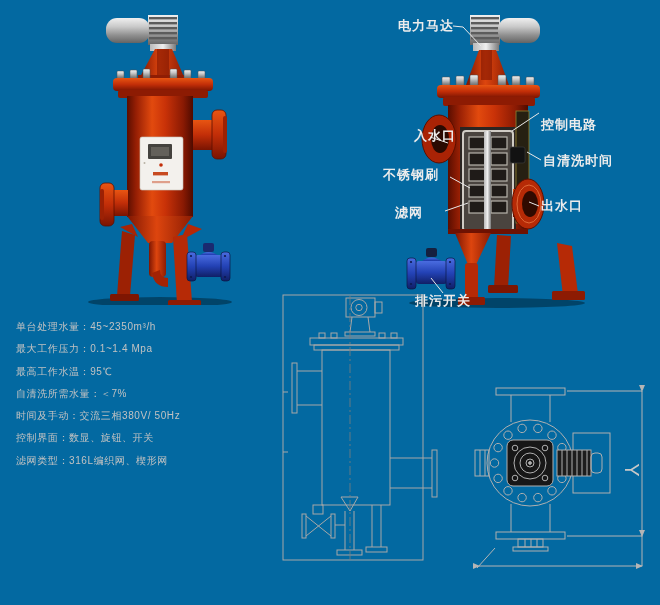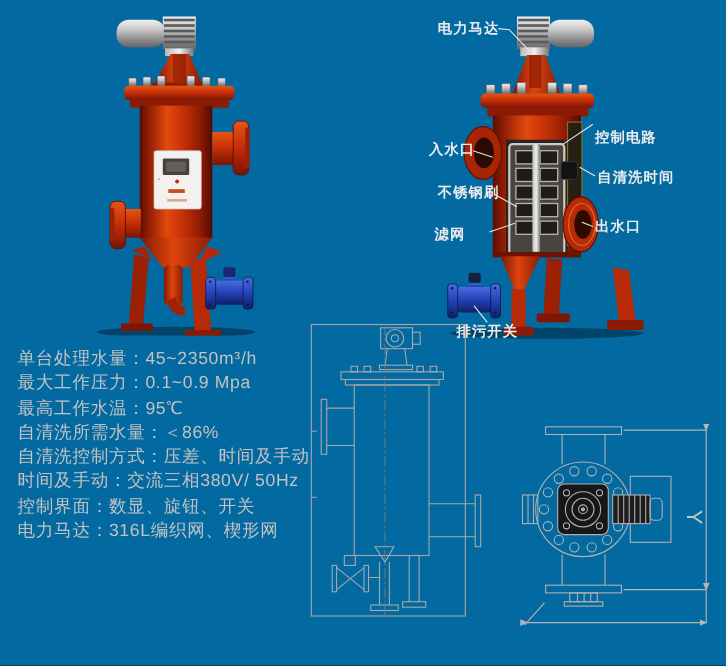--- a/index.html
+++ b/index.html
@@ -7,21 +7,21 @@
     position:relative;width:660px;height:605px;background:#0369a1;
     overflow:hidden;font-family:"Liberation Sans",sans-serif;
   }
   .abs{position:absolute;}
   .part-label{
     position:absolute;font-size:13px;font-weight:bold;color:#ececec;
     letter-spacing:1px;white-space:nowrap;line-height:14px;
   }
   .spec-list{position:absolute;left:16px;top:316px;}
   .spec-line{
-    font-size:16px;color:#c2c2c2;line-height:22.3px;white-space:nowrap;
+    font-size:10px;color:#c2c2c2;line-height:22.3px;white-space:nowrap;
     letter-spacing:0.6px;
   }
   svg{display:block;}
 </style>
 </head>
 <body>
 
 <div class="stage">
 
   <svg class="abs" style="left:60px;top:5px" width="180" height="300" viewBox="0 0 180 300">
@@ -259,36 +259,35 @@
       <polyline points="541,160 527,152"></polyline>
       <polyline points="450,177 470,188"></polyline>
       <polyline points="539,206 529,202"></polyline>
       <polyline points="445,211 468,203"></polyline>
       <polyline points="443,293 431,278"></polyline>
     </g>
   </svg>
 
   <div class="part-label" style="left:398px;top:19px">电力马达</div>
   <div class="part-label" style="left:541px;top:118px">控制电路</div>
-  <div class="part-label" style="left:390px;top:129px">入水口</div>
+  <div class="part-label" style="left:414px;top:129px">入水口</div>
   <div class="part-label" style="left:543px;top:154px">自清洗时间</div>
-  <div class="part-label" style="left:398px;top:168px">不锈钢刷</div>
+  <div class="part-label" style="left:383px;top:168px">不锈钢刷</div>
   <div class="part-label" style="left:541px;top:199px">出水口</div>
   <div class="part-label" style="left:395px;top:206px">滤网</div>
   <div class="part-label" style="left:415px;top:294px">排污开关</div>
 
   <div class="spec-list">
     <div class="spec-line">单台处理水量：45~2350m³/h</div>
-    <div class="spec-line">最大工作压力：0.1~0.9 Mpa</div>
+    <div class="spec-line">最大工作压力：0.1~1.4 Mpa</div>
     <div class="spec-line">最高工作水温：95℃</div>
-    <div class="spec-line">自清洗所需水量：＜86%</div>
-    <div class="spec-line">自清洗控制方式：压差、时间及手动</div>
+    <div class="spec-line">自清洗所需水量：＜7%</div>
     <div class="spec-line">时间及手动：交流三相380V/ 50Hz</div>
     <div class="spec-line">控制界面：数显、旋钮、开关</div>
-    <div class="spec-line">电力马达：316L编织网、楔形网</div>
+    <div class="spec-line">滤网类型：316L编织网、楔形网</div>
   </div>
 
   <svg class="abs" style="left:275px;top:292px" width="168" height="277" viewBox="0 0 168 277">
     <g stroke="#a8a8a8" stroke-width="1" fill="none">
       <rect x="8" y="3" width="140" height="265"></rect>
 
       <g>
         <rect x="71" y="6" width="29" height="19"></rect>
         <circle cx="84" cy="15.5" r="8"></circle>
           <circle cx="84" cy="15.5" r="3.2"></circle>

